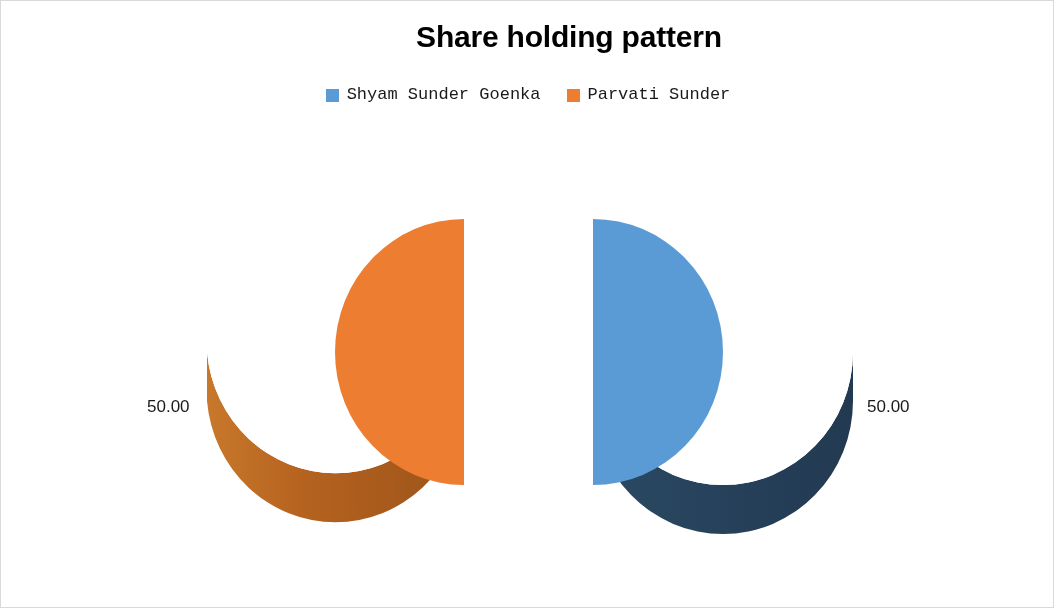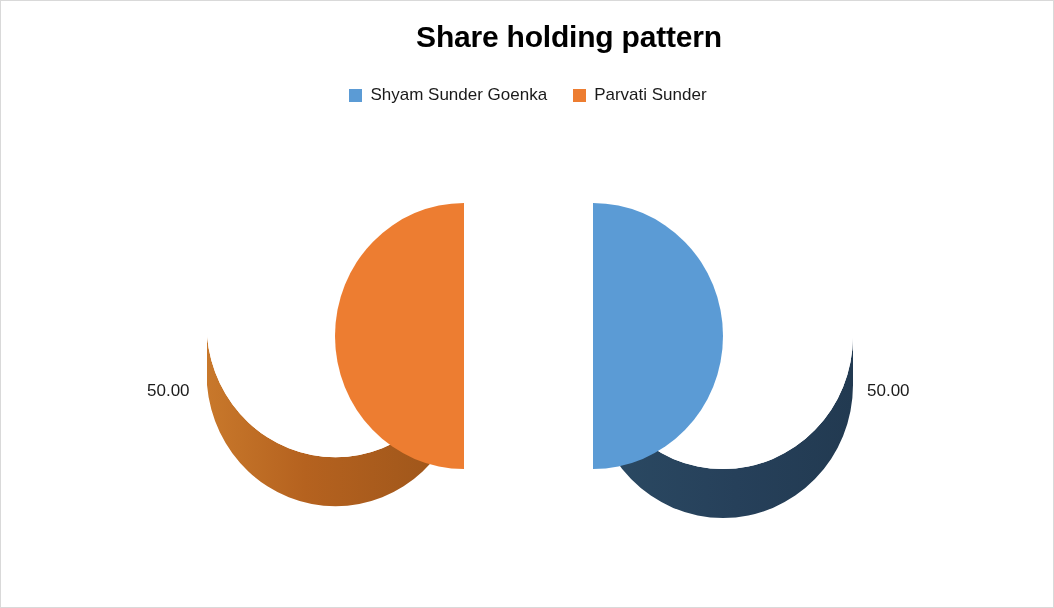--- a/index.html
+++ b/index.html
@@ -40,20 +40,21 @@
   
   #chart-legend {
     position: absolute;
     left: 0;
     top: 84px;
     width: 1054px;
     display: flex;
     justify-content: center;
     align-items: center;
     gap: 26px;
+    font-family: Liberation Mono, monospace;
   }
   .legend-entry {
     display: flex;
     align-items: center;
     gap: 8px;
   }
   .legend-swatch {
     width: 13px;
     height: 13px;
     display: block;
@@ -63,21 +64,21 @@
     font-size: 17px;
     color: #1a1a1a;
     white-space: nowrap;
     line-height: 20px;
   }
 
   
   #plot-area {
     position: absolute;
     left: 0;
-    top: 0;
+    top: 16px;
     width: 1054px;
     height: 471px;
   }
   #pie-svg {
     position: absolute;
     left: 0;
     top: 0;
     display: block;
   }
 

